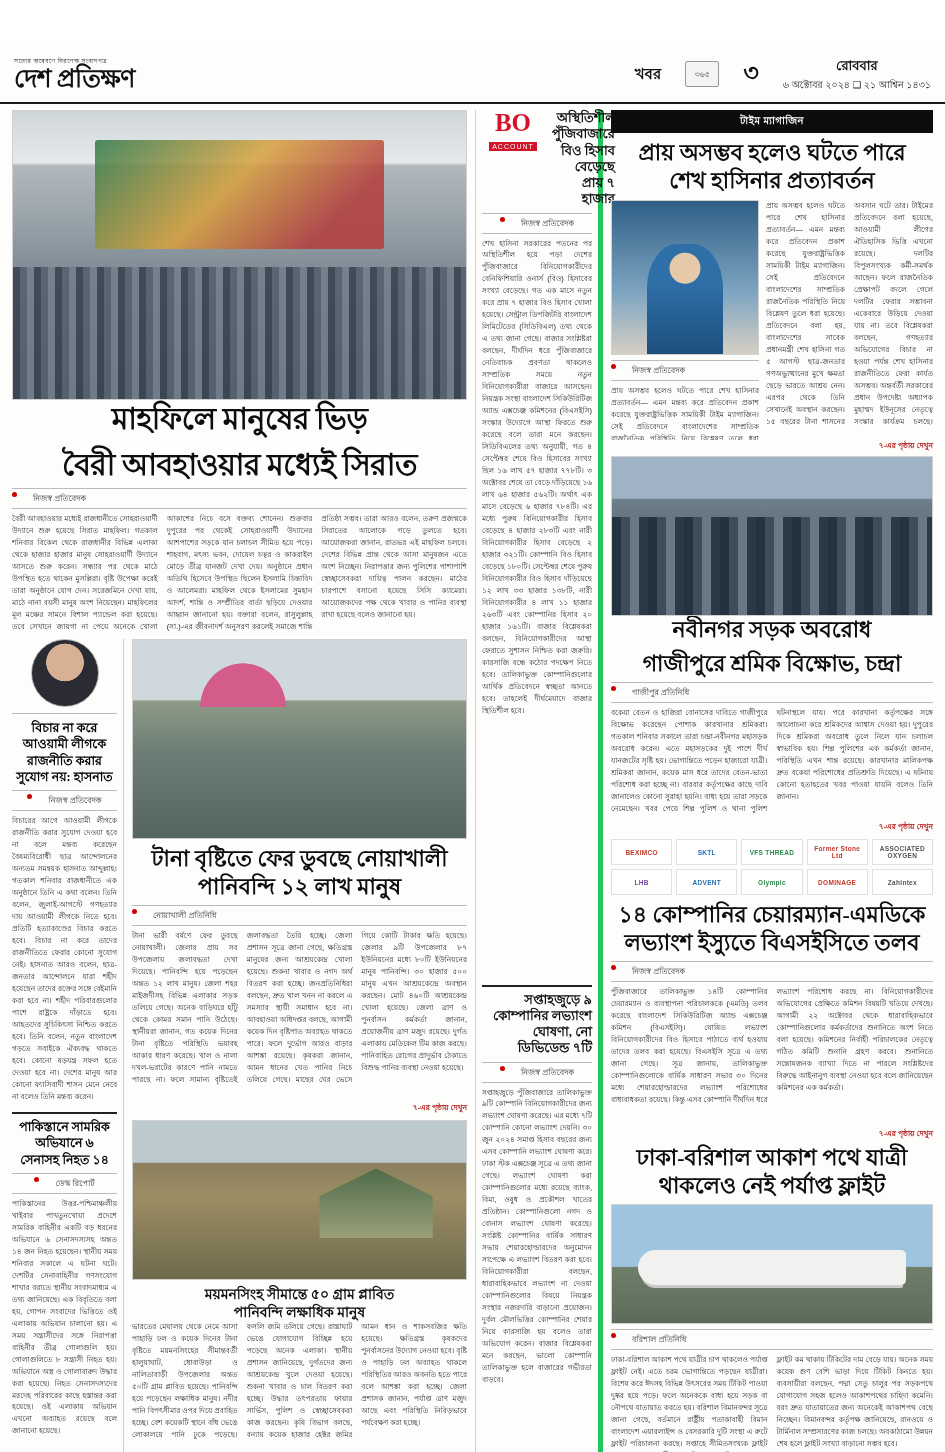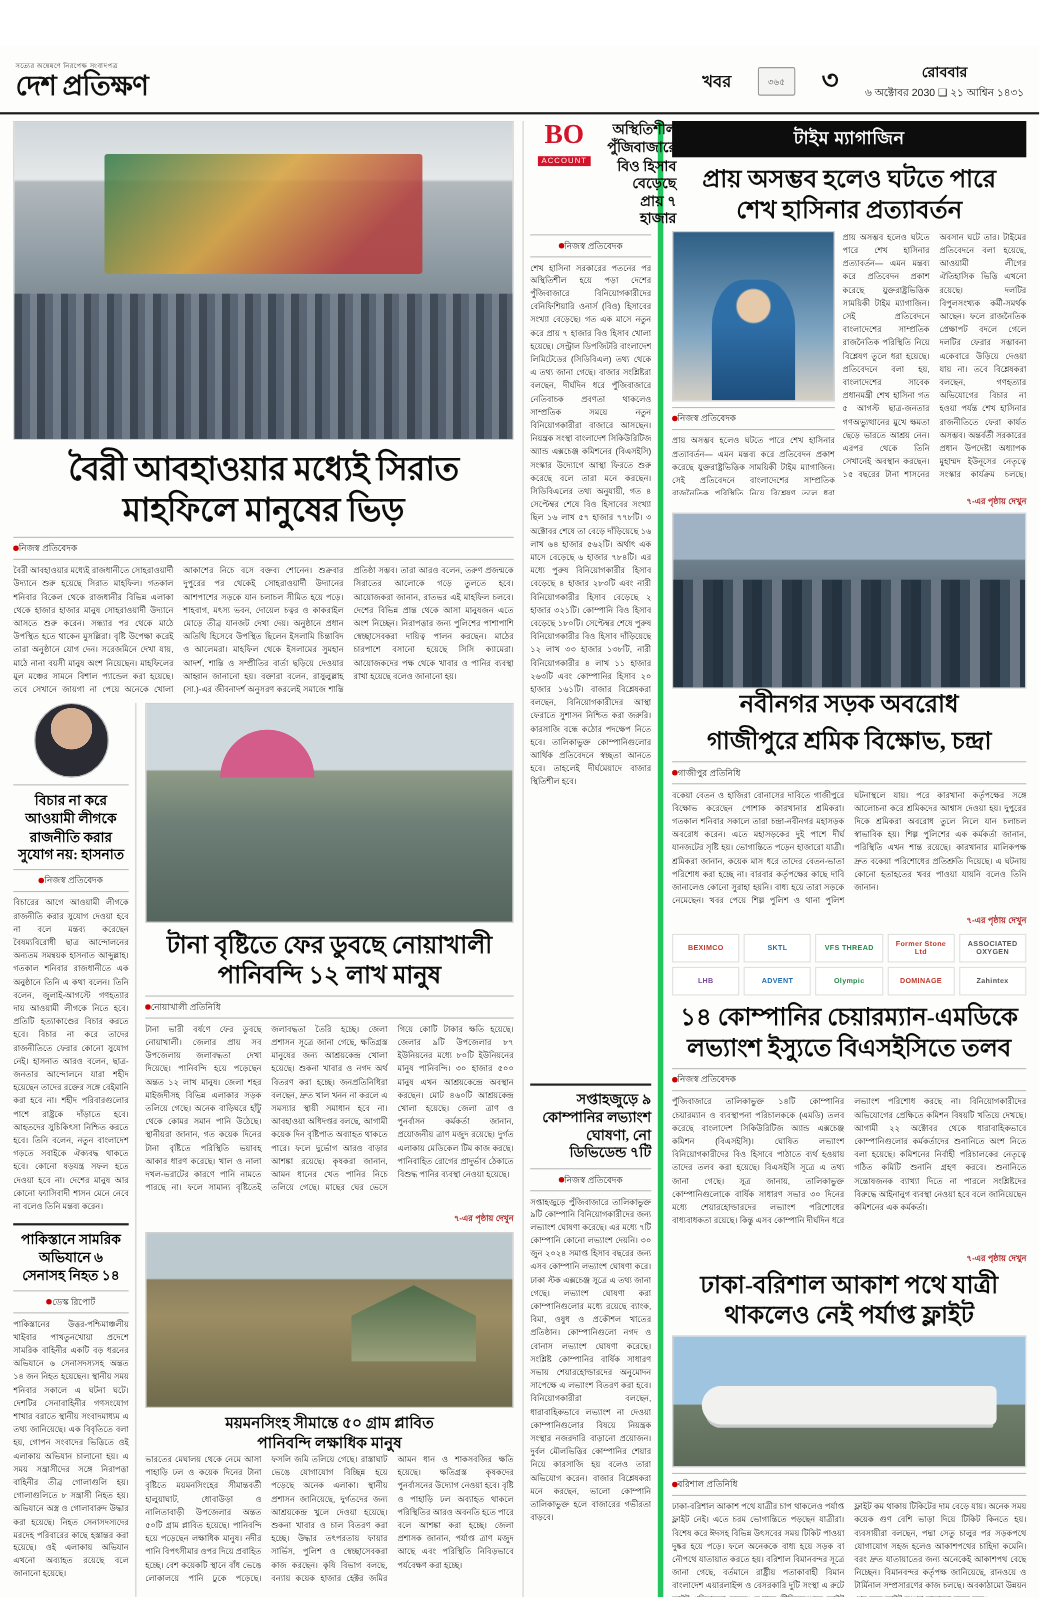--- a/index.html
+++ b/index.html
@@ -89,21 +89,21 @@
   }
   .hl-xl { font-size: 30px; text-align: center; letter-spacing: -0.5px; }
   .hl-lg { font-size: 22px; text-align: center; }
   .hl-md { font-size: 14px; text-align: center; }
   .hl-xs { font-size: 13px; text-align: right; }
 
   .byline {
     font-size: 8px; color: #333; padding: 3px 0 3px 0;
     border-top: 1px solid #bbb; border-bottom: 1px solid #bbb;
     margin: 5px 0 4px 0;
-    display: flex; align-items: center; gap: 0;
+    display: flex; align-items: flex-start; gap: 16px;
   }
   .byline .dot { width: 5px; height: 5px; background: #c00; border-radius: 50%; display:inline-block; }
 
   .body-text {
     font-size: 7.4px;
     line-height: 1.62;
     text-align: justify;
     color: #1c1c1c;
     hyphens: auto;
     word-break: break-word;
@@ -182,22 +182,22 @@
     font-size: 25px; color: #d3132a; line-height: 1;
   }
   .bo-logo .acc {
     font-size: 7px; color: #fff; background: #d3132a; letter-spacing: 1px;
     padding: 1px 3px; display: inline-block; margin-top: 2px;
   }
 
   
   .band {
     background: #0d0d0d; color: #fff; text-align: center;
-    font-family: Liberation Sans, sans-serif; font-weight: bold;
-    font-size: 16px; padding: 3px 16px; letter-spacing: 0.5px;
+    font-family: Liberation Serif, serif; font-weight: bold;
+    font-size: 10px; padding: 3px 16px; letter-spacing: 0.5px;
   }
 
   
   .logo-strip { display: grid; grid-template-columns: repeat(5, 1fr); gap: 4px; margin: 6px 0; }
   .logo-cell {
     height: 26px; border: 1px solid #e0e0e0; background: #fff;
     display: flex; align-items: center; justify-content: center;
     font-size: 6.5px; font-weight: bold; color: #c0392b; letter-spacing: .3px;
     overflow: hidden; text-align: center; padding: 1px;
   }
@@ -216,33 +216,33 @@
     <div class="logo">
       <span class="tag">সত্যের অন্বেষণে নিরপেক্ষ সংবাদপত্র</span>
       <span>দেশ প্রতিক্ষণ</span>
     </div>
     <div class="mast-right">
       <span class="mast-section">খবর</span>
       <span class="mast-badge">৩৬৫</span>
       <span class="mast-pageno">৩</span>
       <span class="mast-dayline">
         <span class="mast-day">রোববার</span><br>
-        <span class="mast-date">৬ অক্টোবর 2030 ❑ ২১ আশ্বিন ১৪৩১</span>
+        <span class="mast-date">৬ অক্টোবর ২০২৪ ❑ ২১ আশ্বিন ১৪৩১</span>
       </span>
     </div>
   </div>
 
   <div class="content">
 
     <div class="col-left">
 
       <div class="photo ph-tent" style="height:290px"></div>
 
+      <div class="hl hl-xl">মাহফিলে মানুষের ভিড়</div>
       <div class="hl hl-xl" style="margin-top:8px">বৈরী আবহাওয়ার মধ্যেই সিরাত</div>
-      <div class="hl hl-xl">মাহফিলে মানুষের ভিড়</div>
 
       <div class="byline">
         <span class="dot"></span>
         <span>নিজস্ব প্রতিবেদক</span>
       </div>
 
       <div class="body-text cols3" style="height:120px; overflow:hidden">বৈরী আবহাওয়ার মধ্যেই রাজধানীতে সোহরাওয়ার্দী উদ্যানে শুরু হয়েছে সিরাত মাহফিল। গতকাল শনিবার বিকেল থেকে রাজধানীর বিভিন্ন এলাকা থেকে হাজার হাজার মানুষ সোহরাওয়ার্দী উদ্যানে আসতে শুরু করেন। সন্ধ্যার পর থেকে মাঠে উপস্থিত হতে থাকেন মুসল্লিরা। বৃষ্টি উপেক্ষা করেই তারা অনুষ্ঠানে যোগ দেন। সরেজমিনে দেখা যায়, মাঠে নানা বয়সী মানুষ অংশ নিয়েছেন। মাহফিলের মূল মঞ্চের সামনে বিশাল প্যান্ডেল করা হয়েছে। তবে সেখানে জায়গা না পেয়ে অনেকে খোলা আকাশের নিচে বসে বক্তব্য শোনেন। শুক্রবার দুপুরের পর থেকেই সোহরাওয়ার্দী উদ্যানের আশপাশের সড়কে যান চলাচল সীমিত হয়ে পড়ে। শাহবাগ, মৎস্য ভবন, দোয়েল চত্বর ও কাকরাইল মোড়ে তীব্র যানজট দেখা দেয়। অনুষ্ঠানে প্রধান অতিথি হিসেবে উপস্থিত ছিলেন ইসলামি চিন্তাবিদ ও আলেমরা। মাহফিল থেকে ইসলামের সুমহান আদর্শ, শান্তি ও সম্প্রীতির বার্তা ছড়িয়ে দেওয়ার আহ্বান জানানো হয়। বক্তারা বলেন, রাসুলুল্লাহ (সা.)-এর জীবনাদর্শ অনুসরণ করলেই সমাজে শান্তি প্রতিষ্ঠা সম্ভব। তারা আরও বলেন, তরুণ প্রজন্মকে সিরাতের আলোকে গড়ে তুলতে হবে। আয়োজকরা জানান, রাতভর এই মাহফিল চলবে। দেশের বিভিন্ন প্রান্ত থেকে আসা মানুষজন এতে অংশ নিচ্ছেন। নিরাপত্তার জন্য পুলিশের পাশাপাশি স্বেচ্ছাসেবকরা দায়িত্ব পালন করছেন। মাঠের চারপাশে বসানো হয়েছে সিসি ক্যামেরা। আয়োজকদের পক্ষ থেকে খাবার ও পানির ব্যবস্থা রাখা হয়েছে বলেও জানানো হয়।</div>
 
       <div style="display:flex; gap:8px; margin-top:6px;">
 

